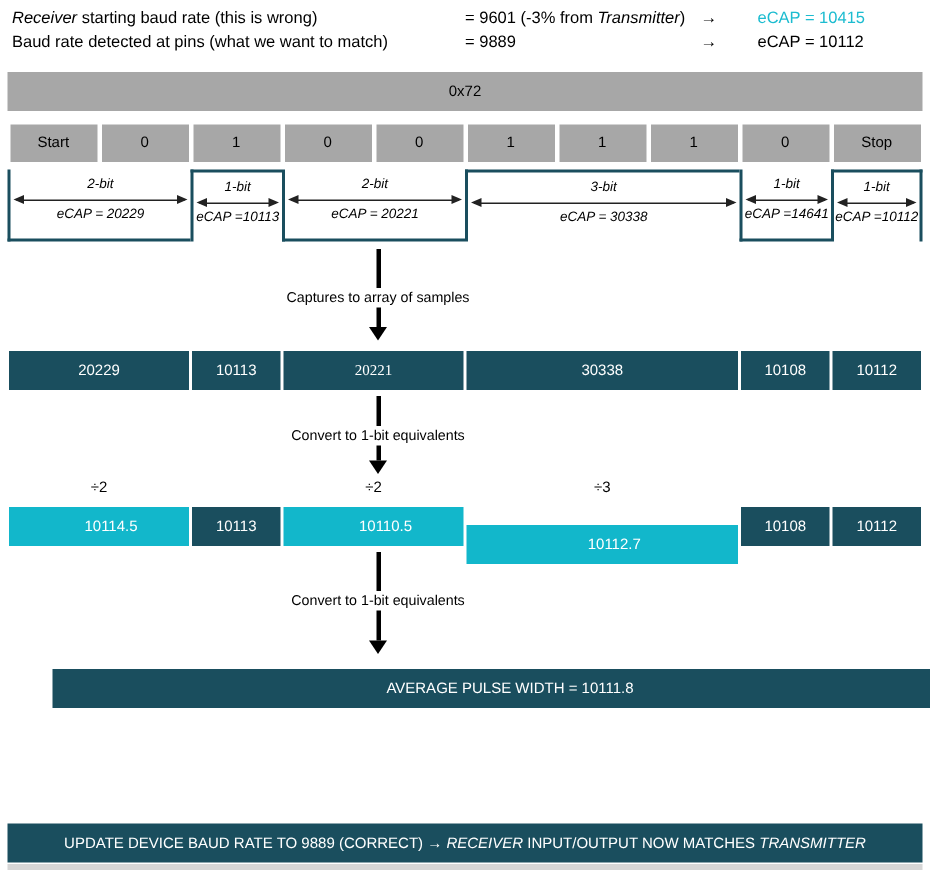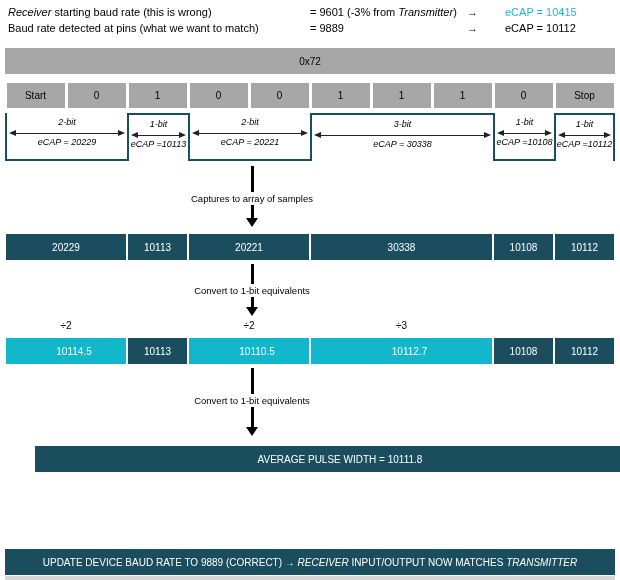--- a/index.html
+++ b/index.html
@@ -101,40 +101,40 @@
         <div class="wlab2">eCAP = 20221</div>
       </div>
       <div class="wseg high" style="left: 310px; width: 183px;">
         <div class="wlab1">3-bit</div>
         <div class="wline"></div>
         <div class="wlab2">eCAP = 30338</div>
       </div>
       <div class="wseg low" style="left: 493px; width: 61px;">
         <div class="wlab1">1-bit</div>
         <div class="wline"></div>
-        <div class="wlab2">eCAP =10108</div>
+        <div class="wlab2">eCAP =14641</div>
       </div>
       <div class="wseg high last" style="left: 554px; width: 61px;">
         <div class="wlab1">1-bit</div>
         <div class="wline"></div>
         <div class="wlab2">eCAP =10112</div>
       </div>
     </div>
 
   <div class="flow" style="top:166px">
     <div class="vline" style="height:26px"></div>
     <div class="fcaption">Captures to array of samples</div>
     <div class="vline" style="height:13px"></div>
     <div class="ahead"></div>
   </div>
 
   <div id="samples-row" class="cellrow">
       <div class="cell dark" style="left: 6px; width: 120px;">20229</div>
       <div class="cell dark" style="left: 128px; width: 59px;">10113</div>
-      <div class="cell dark" style="left: 189px; width: 120px;">20221</div>
+      <div class="cell dark" style="left: 189px; width: 120px; font-family: Liberation Serif, serif;">20221</div>
       <div class="cell dark" style="left: 311px; width: 181px;">30338</div>
       <div class="cell dark" style="left: 494px; width: 59px;">10108</div>
       <div class="cell dark" style="left: 555px; width: 59px;">10112</div>
     </div>
 
   <div class="flow" style="top:264px">
     <div class="vline" style="height:20px"></div>
     <div class="fcaption">Convert to 1-bit equivalents</div>
     <div class="vline" style="height:10px"></div>
     <div class="ahead"></div>
@@ -142,21 +142,21 @@
 
   <div id="divisor-row" class="cellrow">
       <div class="divlab" style="left: 66px;">÷2</div>
       <div class="divlab" style="left: 249px;">÷2</div>
       <div class="divlab" style="left: 401.5px;">÷3</div>
     </div>
   <div id="equiv-row" class="cellrow">
       <div class="cell cyan" style="left: 6px; width: 120px;">10114.5</div>
       <div class="cell dark" style="left: 128px; width: 59px;">10113</div>
       <div class="cell cyan" style="left: 189px; width: 120px;">10110.5</div>
-      <div class="cell cyan" style="left: 311px; width: 181px;">10112.7</div>
+      <div class="cell cyan" style="left: 311px; width: 181px; margin-top: 12px;">10112.7</div>
       <div class="cell dark" style="left: 494px; width: 59px;">10108</div>
       <div class="cell dark" style="left: 555px; width: 59px;">10112</div>
     </div>
 
   <div class="flow" style="top:368px">
     <div class="vline" style="height:26px"></div>
     <div class="fcaption">Convert to 1-bit equivalents</div>
     <div class="vline" style="height:20px"></div>
     <div class="ahead"></div>
   </div>

